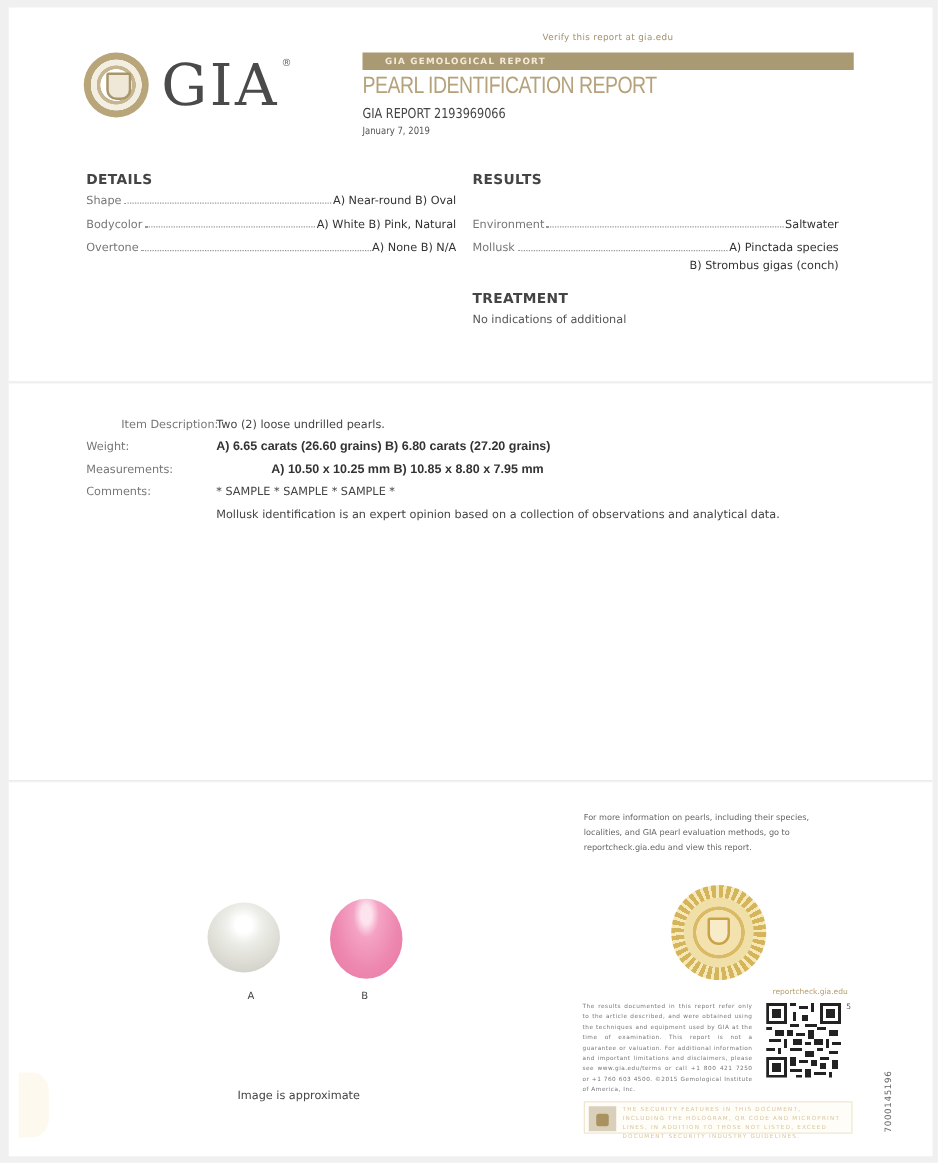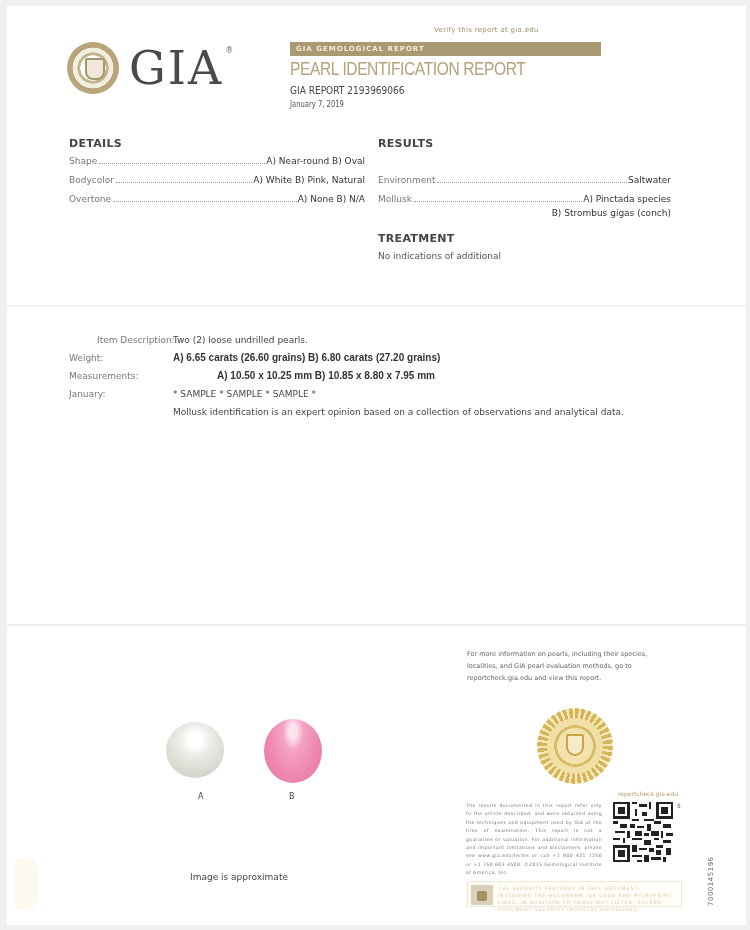--- a/index.html
+++ b/index.html
@@ -9,21 +9,21 @@
   .fold { position: absolute; left: 0; width: 100%; height: 2px; background: linear-gradient(#eaeaea,#f6f6f6); }
 
   
   .logo { position: absolute; left: 60px; top: 36px; display: flex; align-items: center; }
   .logo-seal { width: 52px; height: 52px; border-radius: 50%; background: radial-gradient(circle, #fff 0 34%, #c7b58f 35% 42%, #f3eee2 43% 55%, #b8a57a 56% 100%); position: relative; }
   .logo-seal::after { content: ""; position: absolute; left: 18px; top: 16px; width: 16px; height: 18px; border: 2px solid #a8956a; border-radius: 2px 2px 8px 8px; background: #efe8d8; }
   .logo-text { font-family: "DejaVu Serif", serif; font-size: 46px; color: #4a4a4a; margin-left: 10px; letter-spacing: 2px; line-height: 1; }
   .logo-reg { font-size: 8px; color: #666; align-self: flex-start; margin-top: 4px; margin-left: 2px; }
 
   .verify { position: absolute; left: 427px; top: 20px; font-size: 7px; color: #a2916a; letter-spacing: .3px; }
-  .gold-bar { position: absolute; left: 283px; top: 36px; width: 311px; height: 14px; background: #aa9a74; color: #f3ecd8; font-size: 7px; font-weight: bold; letter-spacing: 1px; padding: 3px 6px; }
+  .gold-bar { position: absolute; left: 283px; top: 36px; width: 393px; height: 14px; background: #aa9a74; color: #f3ecd8; font-size: 7px; font-weight: bold; letter-spacing: 1px; padding: 3px 18px; }
   .report-title { position: absolute; left: 283px; top: 52px; font-size: 19px; color: #b5a27b; font-family: "Liberation Sans", sans-serif; letter-spacing: -0.5px; transform: scaleX(.82); transform-origin: left; white-space: nowrap; }
   .report-num { position: absolute; left: 283px; top: 78px; font-size: 11px; color: #444; transform: scaleX(.82); transform-origin: left; white-space: nowrap; }
   .report-date { position: absolute; left: 283px; top: 94px; font-size: 8px; color: #555; transform: scaleX(.85); transform-origin: left; white-space: nowrap; }
 
   
   .sec-title { position: absolute; font-size: 11px; font-weight: bold; color: #444; letter-spacing: .3px; text-align: center; }
   .row { position: absolute; display: flex; align-items: baseline; font-size: 9px; white-space: nowrap; text-align: center; }
   .row .lbl { color: #777; }
   .row .dots { flex: 1; border-bottom: 1px dotted #999; margin: 0 1px 2px 2px; height: 1px; }
   .row .val { color: #333; font-weight: 500; }
@@ -109,21 +109,21 @@
   <div class="plain" style="left:371px; top:245px;">No indications of additional</div>
 
   <div class="fold" style="top:299px;"></div>
 
   <div class="info-lbl" style="top:329px;padding-left:28px;">Item Description:</div>
   <div class="info-val" style="top:329px;">Two (2) loose undrilled pearls.</div>
   <div class="info-lbl" style="top:347px;">Weight:</div>
   <div class="info-val b" style="top:346px;text-align:center;">A) 6.65 carats (26.60 grains)  B) 6.80 carats (27.20 grains)</div>
   <div class="info-lbl" style="top:365px;">Measurements:</div>
   <div class="info-val b" style="top:364px;margin-left:44px;">A) 10.50 x 10.25 mm  B) 10.85 x 8.80 x 7.95 mm</div>
-  <div class="info-lbl" style="top:383px;">January:</div>
+  <div class="info-lbl" style="top:383px;">Comments:</div>
   <div class="info-val" style="top:383px;">* SAMPLE * SAMPLE * SAMPLE *</div>
   <div class="info-val" style="top:401px;">Mollusk identification is an expert opinion based on a collection of observations and analytical data.</div>
 
   <div class="fold" style="top:618px;"></div>
 
   <div class="pearl-a"></div>
   <div class="pearl-b"></div>
   <div class="pearl-lbl" style="left:191px; top:786px;">A</div>
   <div class="pearl-lbl" style="left:282px; top:786px;">B</div>
   <div class="approx">Image is approximate</div>

